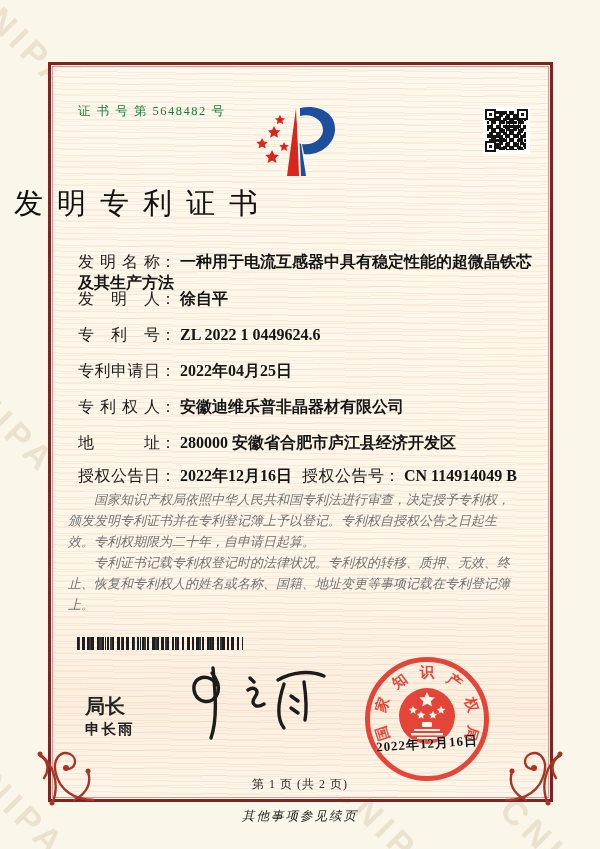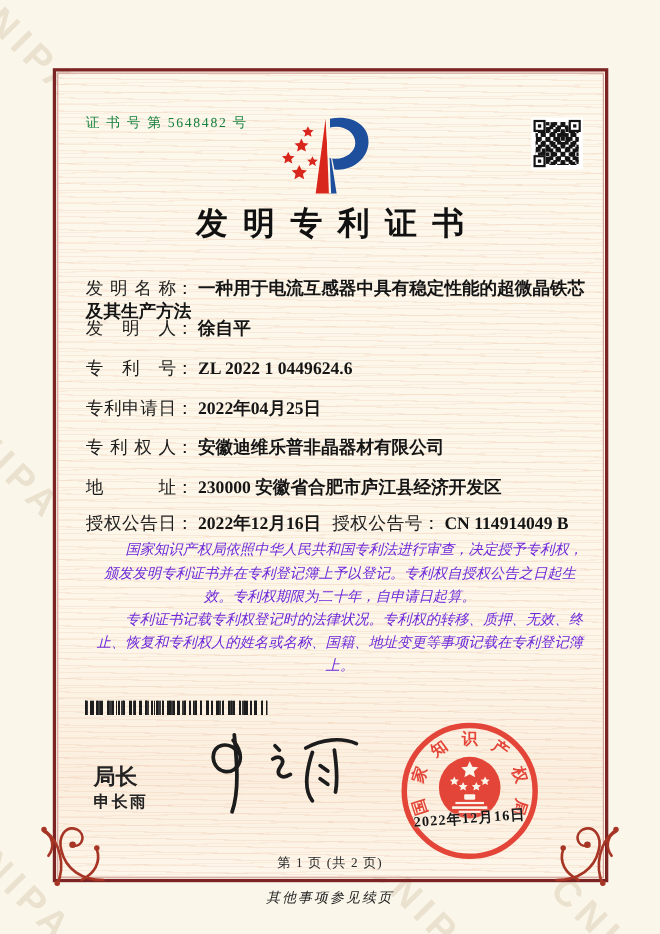--- a/index.html
+++ b/index.html
@@ -28,33 +28,33 @@
   .qr{position:absolute;left:483px;top:107px;width:47px;height:47px;background:#fff;padding:2px;box-sizing:border-box;}
   .qr-mosaic{position:absolute;inset:4px;
       background:
         repeating-conic-gradient(#141414 0 25%, rgba(255,255,255,0) 0 50%),
         repeating-conic-gradient(#141414 0 25%, #fff 0 50%);
       background-size:9px 9px,7px 7px;background-position:0 0,2px 3px;}
   .qr-finder{position:absolute;width:11px;height:11px;border:2px solid #141414;background:#fff;box-sizing:border-box;}
   .qr-finder::after{content:"";position:absolute;inset:2px;background:#141414;}
   .qr-f1{left:2px;top:2px}.qr-f2{right:2px;top:2px}.qr-f3{left:2px;bottom:2px}
 
-  .title{position:absolute;left:0;right:0;top:184px;text-align:center;
-      font-size:29px;font-weight:700;letter-spacing:14px;text-indent:14px;color:#111;}
+  .title{position:absolute;left:0;right:0;top:184px;text-align:left;
+      font-size:29px;font-weight:400;letter-spacing:14px;text-indent:14px;color:#111;}
 
   
   .row{position:absolute;left:78px;right:58px;font-size:16px;color:#1c1c1c;white-space:nowrap;}
   .flabel{display:inline-block;width:82px;text-align:justify;text-align-last:justify;vertical-align:top;}
   .colon{display:inline-block;margin-right:4px;}
   .fvalue{font-weight:bold;color:#151515;}
   .group2{position:absolute;left:224px;top:0;}
 
   
-  .body-text{position:absolute;left:83px;width:452px;top:489px;
-      font-size:13px;line-height:21px;font-style:italic;color:#6d28d9;text-align:center;}
+  .body-text{position:absolute;left:68px;width:452px;top:489px;
+      font-size:13px;line-height:21px;font-style:italic;color:#737373;}
   .body-text p{margin:0;text-indent:2em;font-weight:500;}
 
   
   .barcode{position:absolute;left:77px;top:637px;width:166px;height:13px;
       background:
         repeating-linear-gradient(90deg,#1d1d1d 0 2px,rgba(0,0,0,0) 2px 5px),
         repeating-linear-gradient(90deg,#1d1d1d 0 1px,rgba(0,0,0,0) 1px 7px),
         repeating-linear-gradient(90deg,#3a3a3a 0 3px,rgba(0,0,0,0) 3px 11px);}
 
   
@@ -165,21 +165,21 @@
   <div class="row" style="top:325px;">
     <span class="flabel">专利号</span><span class="colon">：</span><span class="fvalue">ZL 2022 1 0449624.6</span>
   </div>
   <div class="row" style="top:361px;">
     <span class="flabel">专利申请日</span><span class="colon">：</span><span class="fvalue">2022年04月25日</span>
   </div>
   <div class="row" style="top:397px;">
     <span class="flabel">专利权人</span><span class="colon">：</span><span class="fvalue">安徽迪维乐普非晶器材有限公司</span>
   </div>
   <div class="row" style="top:433px;">
-    <span class="flabel">地址</span><span class="colon">：</span><span class="fvalue">230000 安徽省合肥市庐江县经济开发区</span>
+    <span class="flabel">地址</span><span class="colon">：</span><span class="fvalue">280000 安徽省合肥市庐江县经济开发区</span>
   </div>
   <div class="row" style="top:466px;">
     <span class="flabel">授权公告日</span><span class="colon">：</span><span class="fvalue">2022年12月16日</span>
     <span class="group2">
       <span class="flabel">授权公告号</span><span class="colon">：</span><span class="fvalue">CN 114914049 B</span>
     </span>
   </div>
 
   <div class="body-text">
     <p>国家知识产权局依照中华人民共和国专利法进行审查，决定授予专利权，颁发发明专利证书并在专利登记簿上予以登记。专利权自授权公告之日起生效。专利权期限为二十年，自申请日起算。</p>

